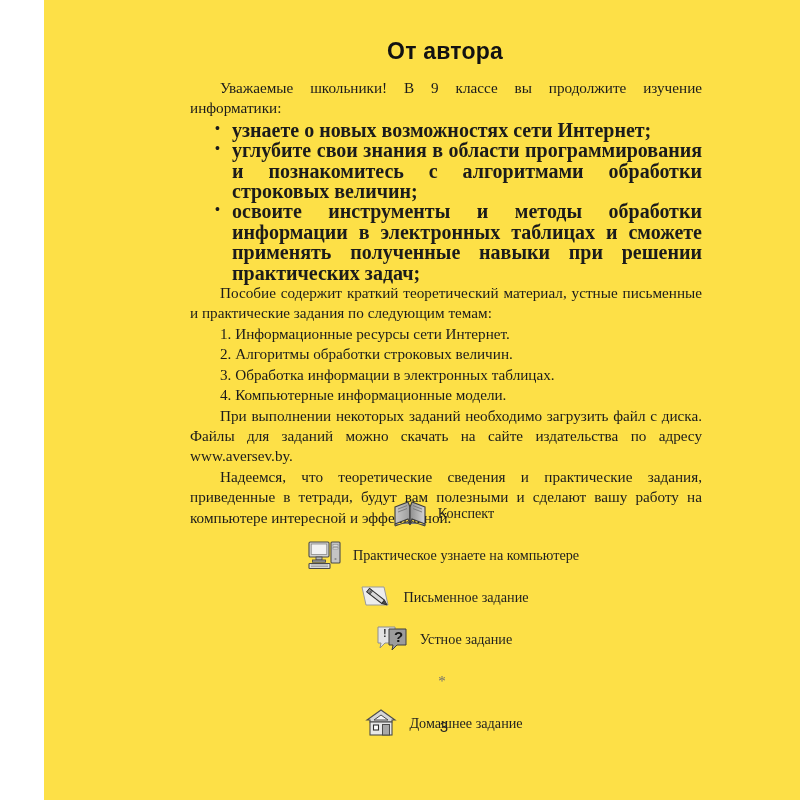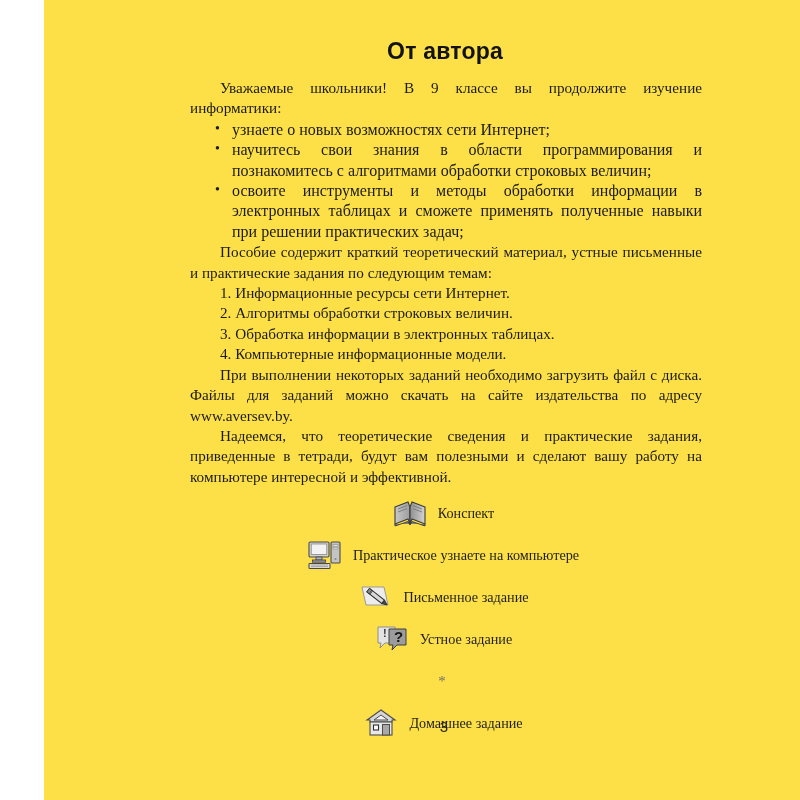--- a/index.html
+++ b/index.html
@@ -48,24 +48,25 @@
     hyphens: manual;
   }
   ul.bullets {
     list-style: none;
     margin: 1px 0 0 0;
     padding: 0;
   }
   ul.bullets > li {
     position: relative;
     padding-left: 42px;
-    font-size: 16px;
+    font-size: 20px;
     line-height: 20.4px;
     text-align: justify;
     margin-bottom: 0px;
+    font-weight: bold;
   }
   ul.bullets > li::before {
     content: "\2022";
     position: absolute;
     left: 25px;
     top: -1px;
     font-size: 14px;
     color: #1b1b1b;
   }
   ol.numbered {
@@ -136,21 +137,21 @@
   <div id="title-author">
     <h1 class="section-title">От автора</h1>
   </div>
 
   <div id="body-block">
 
     <p class="para">Уважаемые школьники! В 9 классе вы продолжите изучение информатики:</p>
 
     <ul class="bullets">
       <li>узнаете о новых возможностях сети Интернет;</li>
-      <li>научитесь свои знания в области программирования и познакомитесь с алгоритмами обработки строковых величин;</li>
+      <li>углубите свои знания в области программирования и познакомитесь с алгоритмами обработки строковых величин;</li>
       <li>освоите инструменты и методы обработки информации в электронных таблицах и сможете применять полученные навыки при решении практических задач;</li>
     </ul>
 
     <p class="para">Пособие содержит краткий теоретический материал, устные письменные и практические задания по следующим темам:</p>
 
     <ol class="numbered">
       <li>1. Информационные ресурсы сети Интернет.</li>
       <li>2. Алгоритмы обработки строковых величин.</li>
       <li>3. Обработка информации в электронных таблицах.</li>
       <li>4. Компьютерные информационные модели.</li>

